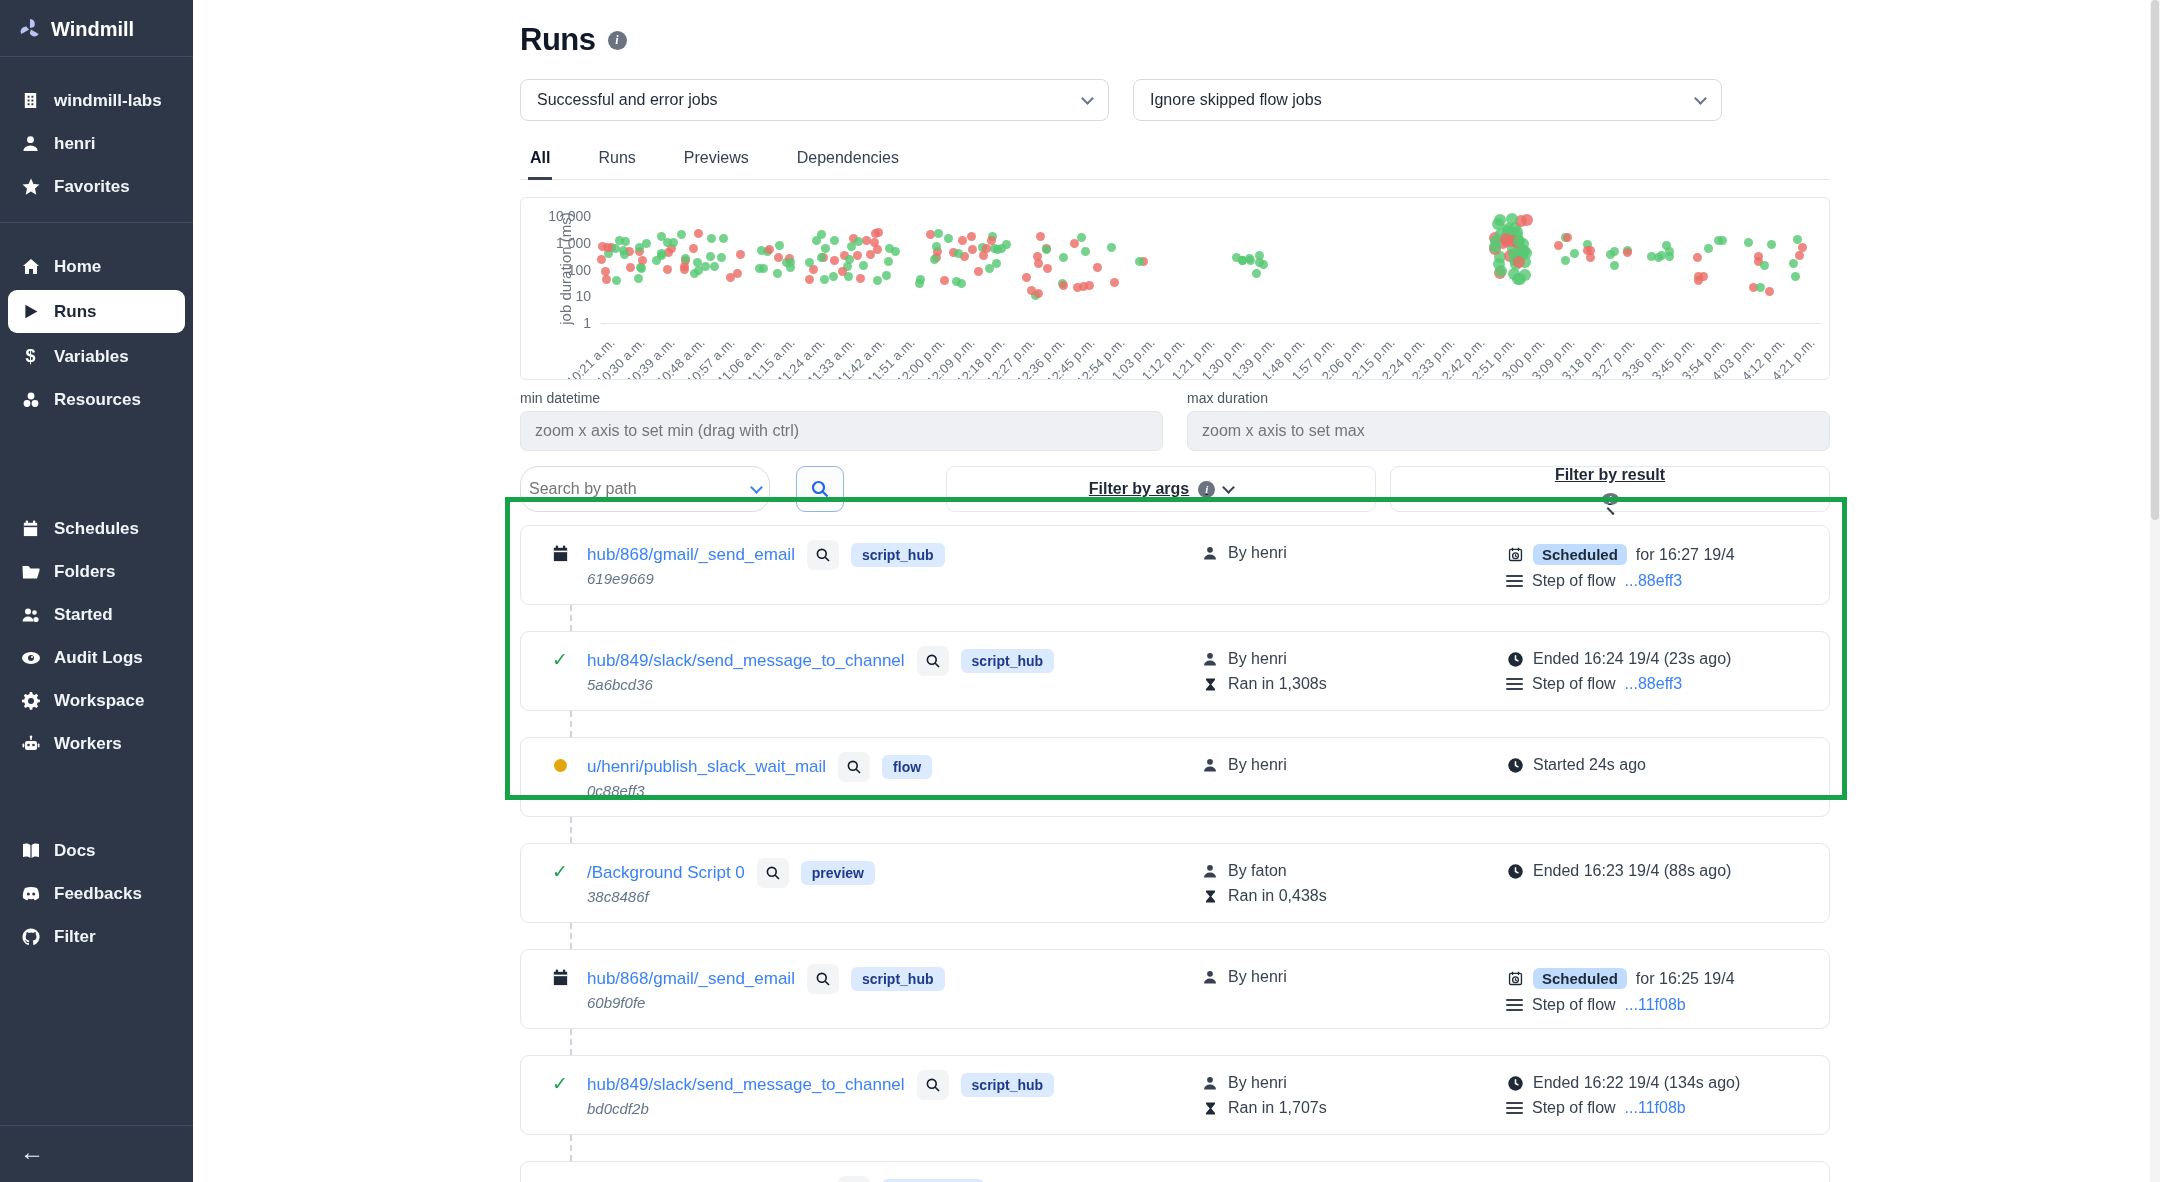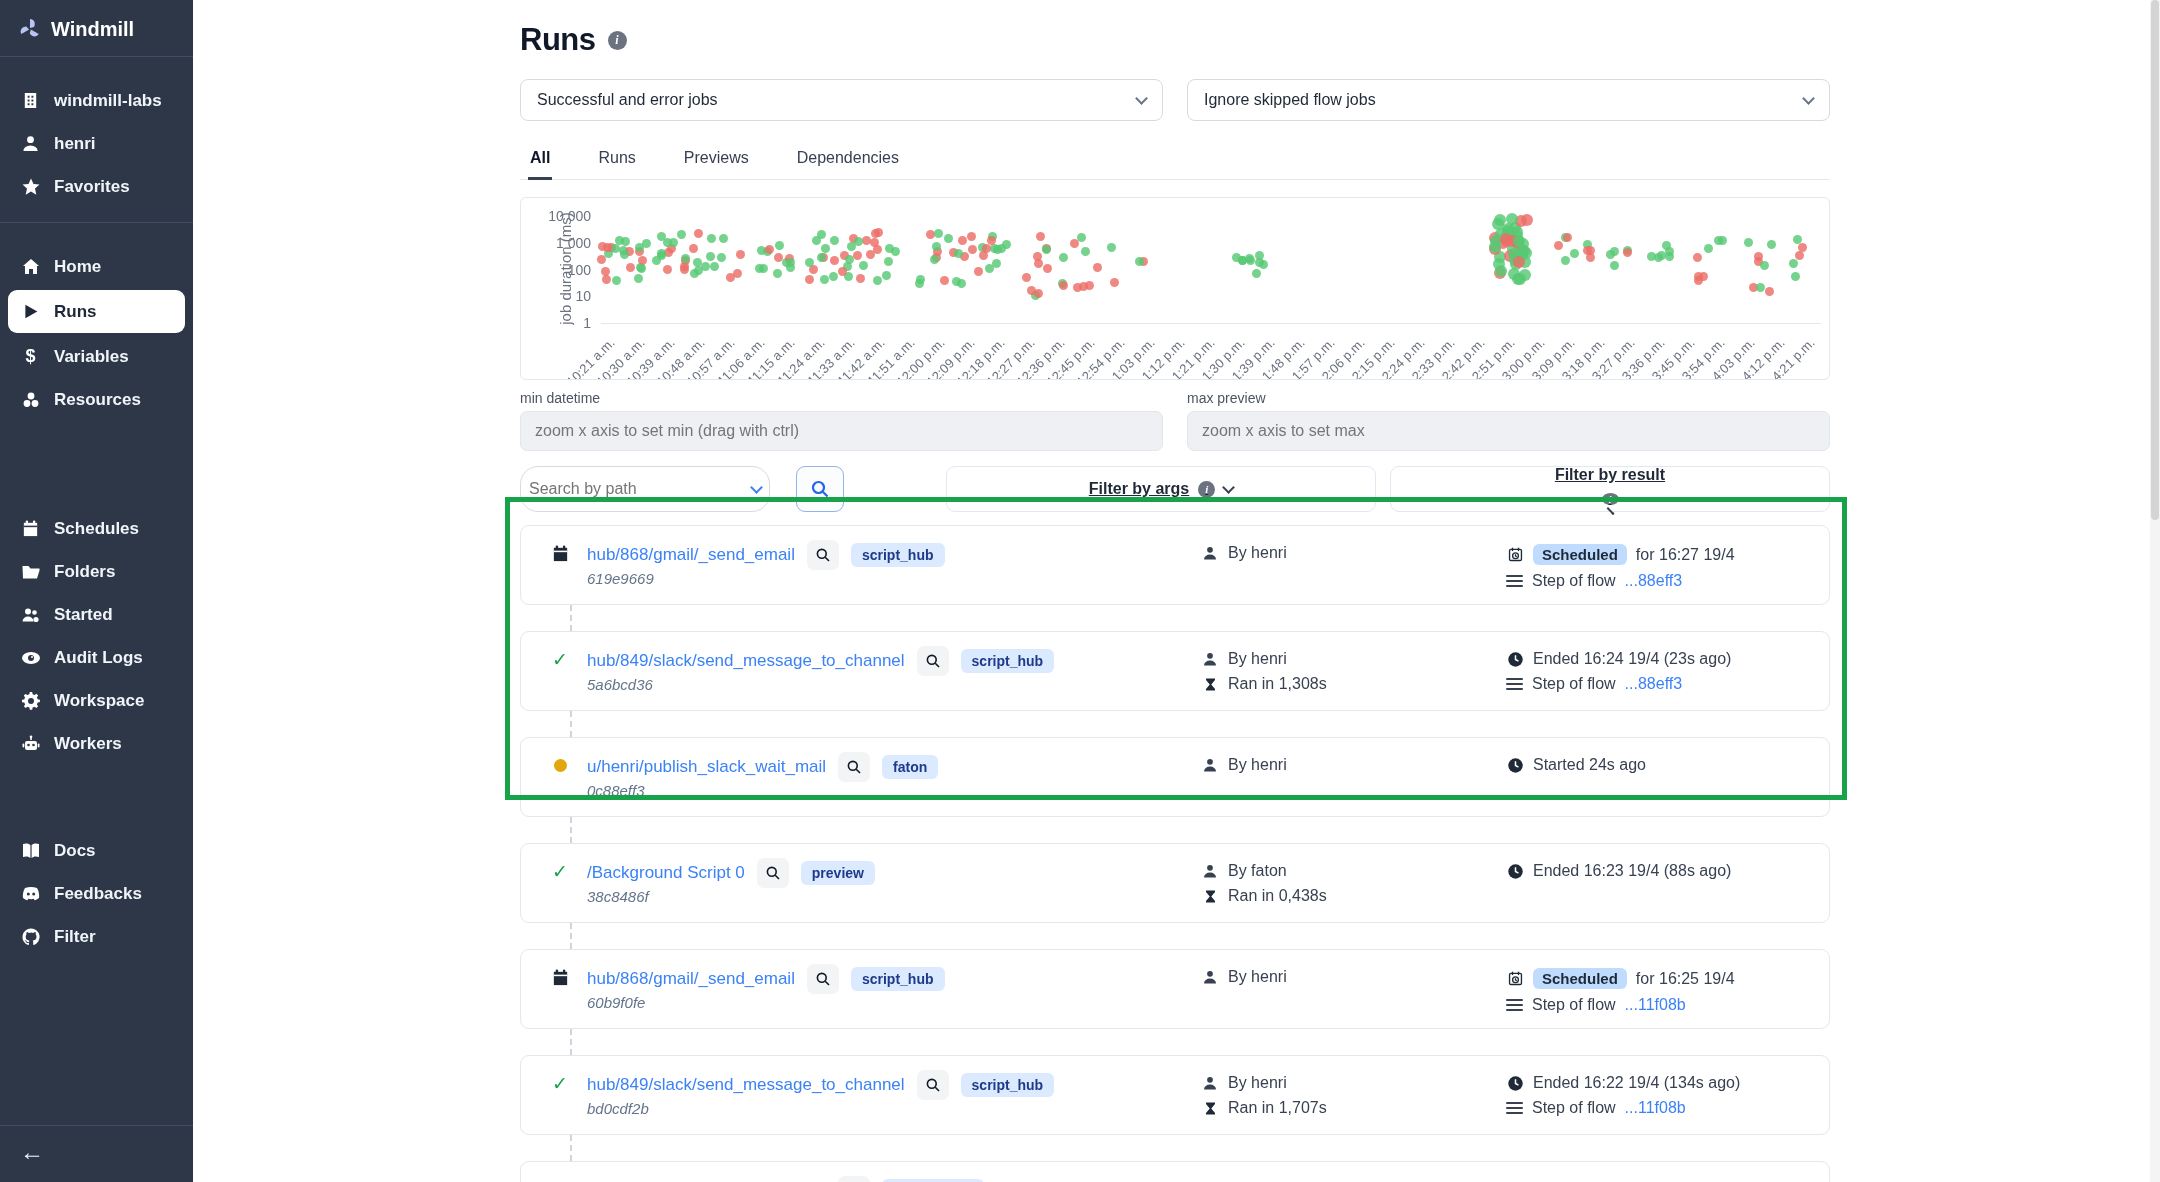--- a/index.html
+++ b/index.html
@@ -28,21 +28,21 @@
 
   
   .main { position:absolute; left:520px; top:0; width:1310px; }
   .page-title-row { display:flex; align-items:center; gap:12px; margin-top:22px; }
   .page-title { font-size:31px; font-weight:800; color:#111827; letter-spacing:-0.5px; }
   .info-dot { width:19px; height:19px; border-radius:50%; background:#6b7280; color:#fff;
     font-size:12px; font-weight:bold; display:inline-flex; align-items:center; justify-content:center;
     font-style:italic; font-family:"Liberation Serif",serif; }
 
   .dd-row { display:flex; gap:24px; margin-top:21px; }
-  .dropdown { width:643px; height:42px; border:1px solid #d6dbe1; border-radius:8px;
+  .dropdown { width:589px; height:42px; border:1px solid #d6dbe1; border-radius:8px;
     display:flex; align-items:center; justify-content:space-between; padding:6px 16px;
     font-size:16px; color:#1f2937; background:#fff; cursor:pointer; }
   .chev { width:9px; height:9px; border-right:2px solid #64748b; border-bottom:2px solid #64748b;
     transform:rotate(45deg); margin-top:-4px; }
 
   .tabs { display:flex; gap:44px; margin-top:20px; border-bottom:1px solid #e5e7eb; padding-left:8px; }
   .tab { font-size:16px; color:#374151; padding:8px 2px 10px; cursor:pointer; }
   .tab.active { color:#0f172a; font-weight:bold; border-bottom:3px solid #374151; margin-bottom:-1px; }
 
   
@@ -613,21 +613,21 @@
         <div class="dot" style="width: 9px; height: 9px; left: 1274.22px; top: 53.2383px; background: rgb(236, 110, 103);"></div>
         <div class="dot" style="width: 9px; height: 9px; left: 1271.7px; top: 37.3742px; background: rgb(87, 201, 116);"></div>
       </div>
 
     <div class="dt-row">
       <div class="dt-col">
         <div class="dt-label">min datetime</div>
         <input class="dt-input" style="color: rgb(55, 65, 81);" placeholder="zoom x axis to set min (drag with ctrl)">
       </div>
       <div class="dt-col">
-        <div class="dt-label">max preview</div>
+        <div class="dt-label">max duration</div>
         <input class="dt-input" placeholder="zoom x axis to set max" style="">
       </div>
     </div>
 
     <div class="search-row">
       <div class="search-select">
         <input placeholder="Search by path" style="">
         <span class="chev chev-blue"></span>
       </div>
       <button class="search-btn">
@@ -780,21 +780,21 @@
             </span>
           <div>
             <div class="rc-line">
               <a class="path">u/henri/publish_slack_wait_mail</a>
               <button class="mini-search">
                 <svg width="16" height="16" viewBox="0 0 20 20" fill="none" stroke="#111827" stroke-width="2">
                     <circle cx="8.5" cy="8.5" r="5.5"></circle>
                     <line x1="12.8" y1="12.8" x2="17.5" y2="17.5"></line>
                   </svg>
               </button>
-              <span class="badge">faton</span>
+              <span class="badge">flow</span>
             </div>
             <div class="rc-id">0c88eff3</div>
           </div>
         </div>
         <div class="rc-col col-by">
           <div class="meta">
               <span class="mic">
                 <svg width="16" height="16" viewBox="0 0 20 20" fill="#374151">
                   <circle cx="10" cy="6" r="3.6"></circle>
                   <path d="M2.5 18 a7.5 6 0 0 1 15 0 Z"></path>

